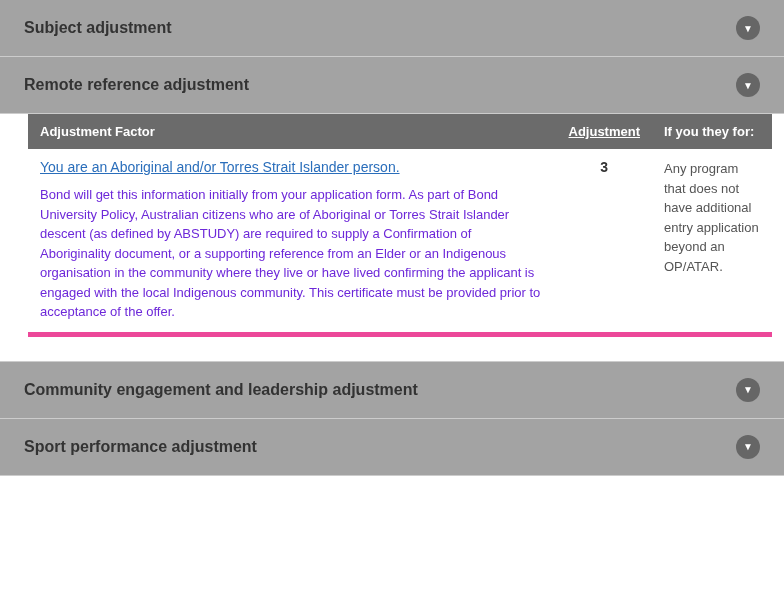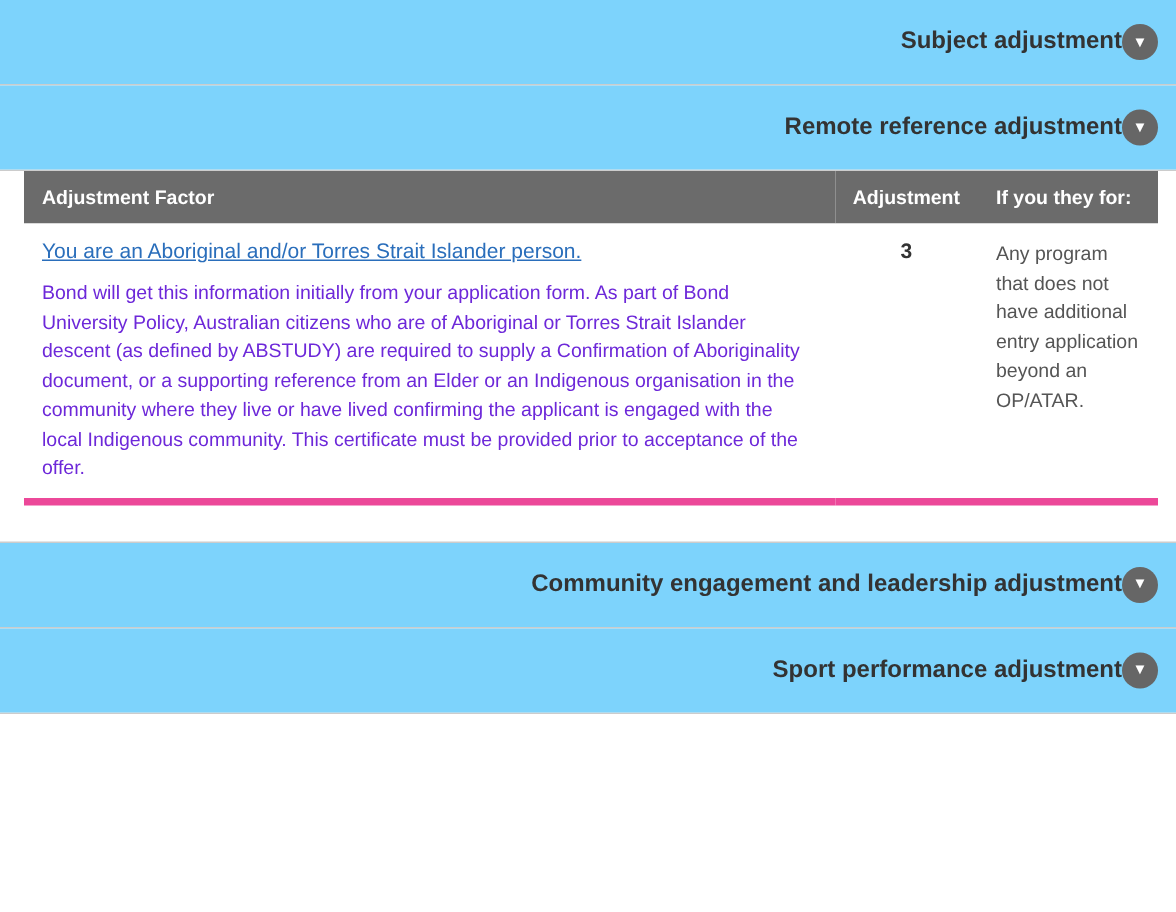--- a/index.html
+++ b/index.html
@@ -10,25 +10,25 @@
       background: #fff;
       width: 784px;
     }
 
     .accordion-item {
       border-bottom: 1px solid #ccc;
     }
 
     .accordion-header {
       display: flex;
-      justify-content: flex-end;
+      justify-content: space-between;
       align-items: center;
-      padding: 16px 12px;
+      padding: 16px 24px;
       cursor: pointer;
-      background: #7dd3fc;
+      background: #a3a3a3;
     }
 
     .accordion-title {
       font-size: 16px;
       font-weight: 600;
       color: #333;
     }
 
     .chevron-icon {
       width: 24px;
@@ -47,21 +47,21 @@
       content: '▲';
       font-size: 10px;
     }
 
     .chevron-down::after {
       content: '▼';
       font-size: 10px;
     }
 
     .accordion-content {
-      padding: 0 12px 16px 16px;
+      padding: 0 12px 16px 28px;
     }
 
     
     .adjustment-table {
       width: 100%;
       border-collapse: collapse;
       margin-bottom: 8px;
     }
 
     .adjustment-table thead tr {
@@ -72,20 +72,21 @@
     .adjustment-table thead th {
       padding: 10px 12px;
       text-align: left;
       font-size: 13px;
       font-weight: bold;
     }
 
     .adjustment-table thead th.adj-col {
       text-align: center;
       width: 90px;
+      text-decoration: underline;
     }
 
     .adjustment-table thead th.if-col {
       width: 120px;
     }
 
     .adjustment-table tbody td {
       padding: 10px 12px;
       vertical-align: top;
       border-bottom: 5px solid #ec4899;

